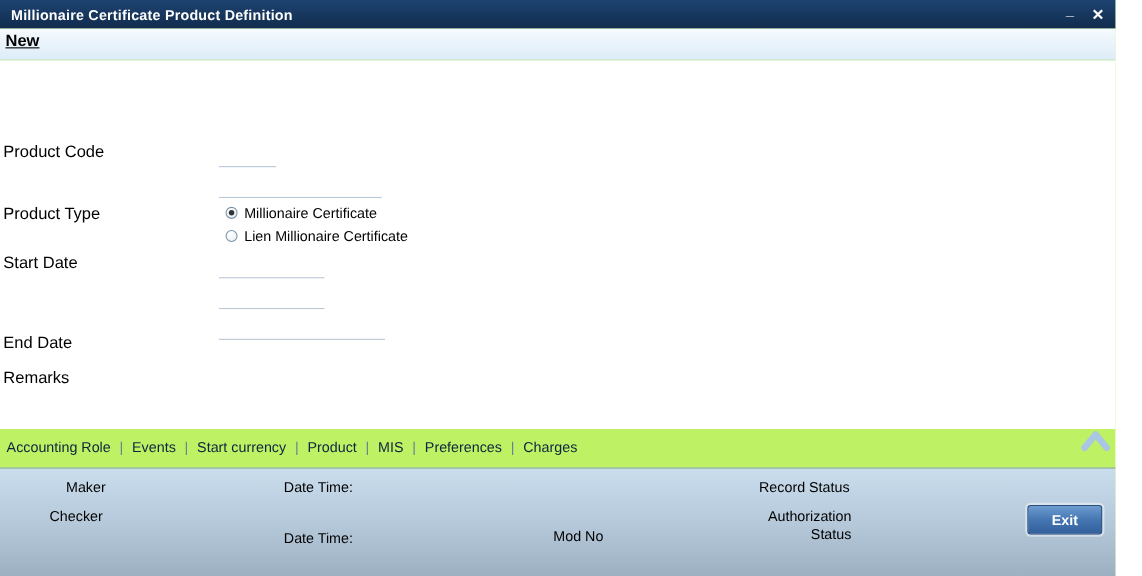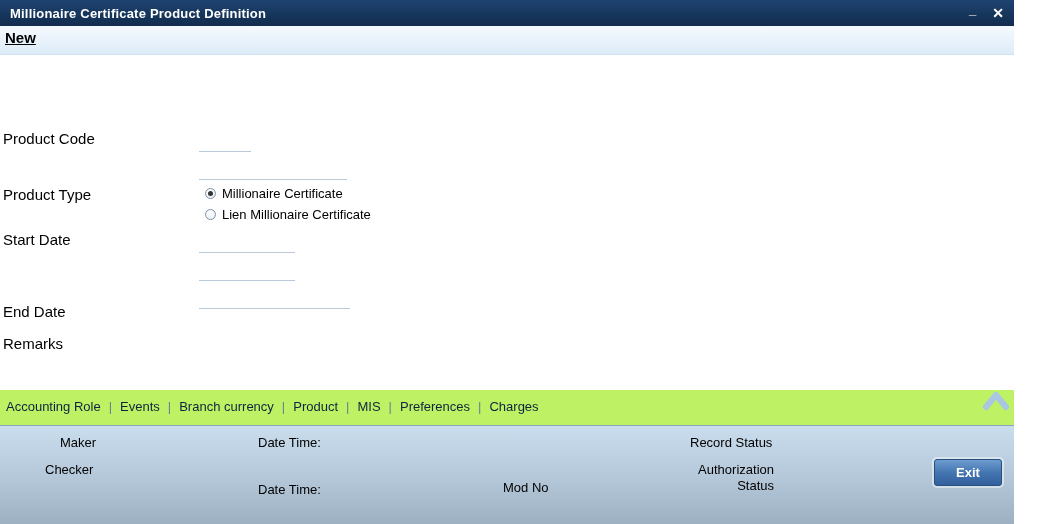--- a/index.html
+++ b/index.html
@@ -110,21 +110,21 @@
 
     <span class="f-label lbl-rm">Remarks</span>
     <input class="f-input inp-rm" type="text" value="" style="">
   </div>
 
   <div class="tabs">
     <span class="tab">Accounting Role</span>
     <span class="tab-sep">|</span>
     <span class="tab">Events</span>
     <span class="tab-sep">|</span>
-    <span class="tab">Branch currency</span>
+    <span class="tab">Start currency</span>
     <span class="tab-sep">|</span>
     <span class="tab">Product</span>
     <span class="tab-sep">|</span>
     <span class="tab">MIS</span>
     <span class="tab-sep">|</span>
     <span class="tab">Preferences</span>
     <span class="tab-sep">|</span>
     <span class="tab">Charges</span>
   </div>
 

